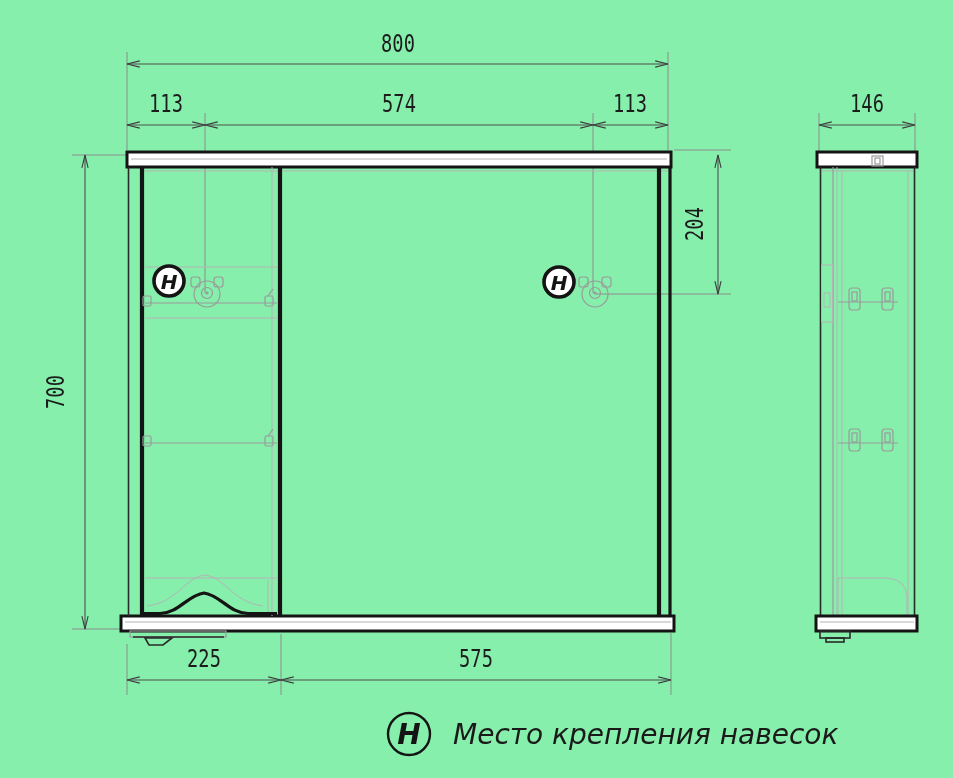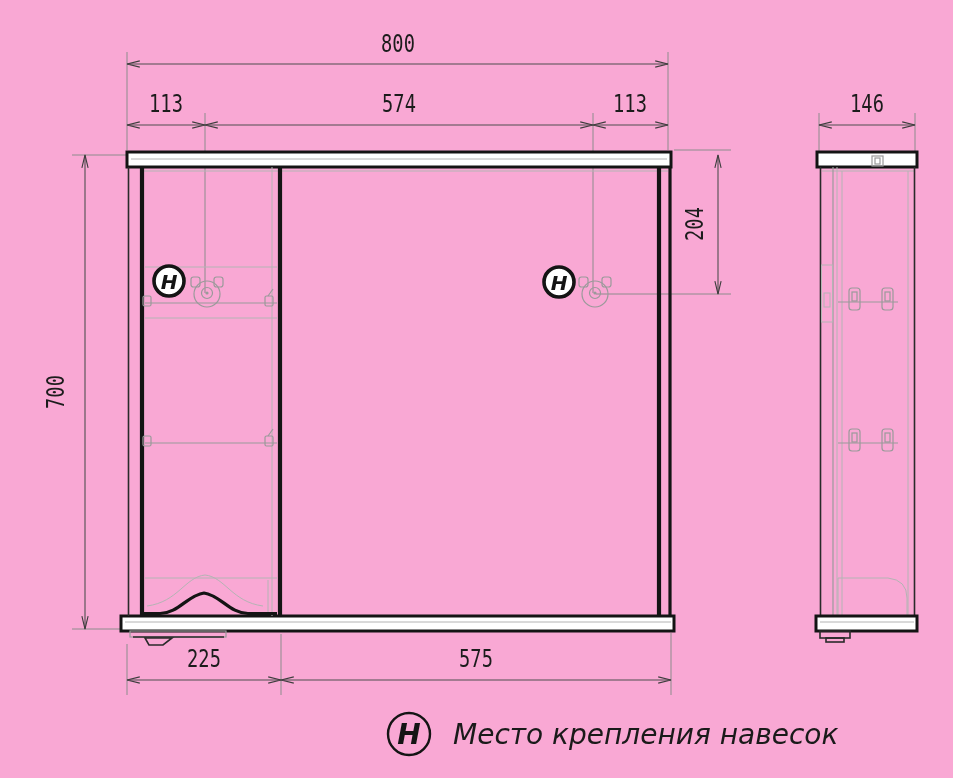--- a/index.html
+++ b/index.html
@@ -1,16 +1,16 @@
 <!DOCTYPE html>
 <html><head>
 <meta charset="utf-8">
 <style>
   html,body{margin:0;padding:0;background:#ffffff;}
-  .stage{position:relative;width:953px;height:778px;background:#f9a8d4;overflow:hidden;
+  .stage{position:relative;width:953px;height:778px;background:#86efac;overflow:hidden;
          font-family:"DejaVu Sans", sans-serif;}
   svg{display:block;}
   
   .hv{stroke:#141414;stroke-width:3.2;fill:none;stroke-linecap:butt;}
   .hv2{stroke:#141414;stroke-width:4.2;fill:none;}
   .md{stroke:#2a2a2a;stroke-width:1.6;fill:none;}
   
   .lt{stroke:#b4b4b4;stroke-width:1;fill:none;}
   .lt2{stroke:#9a9a9a;stroke-width:1.2;fill:none;}
   

